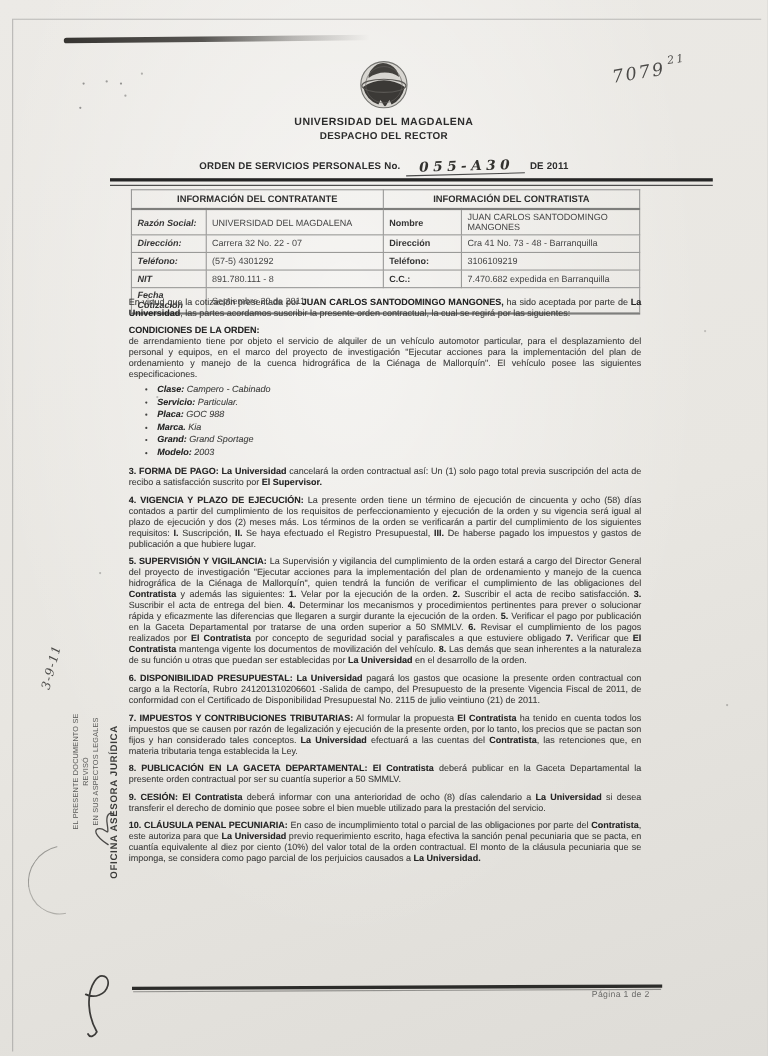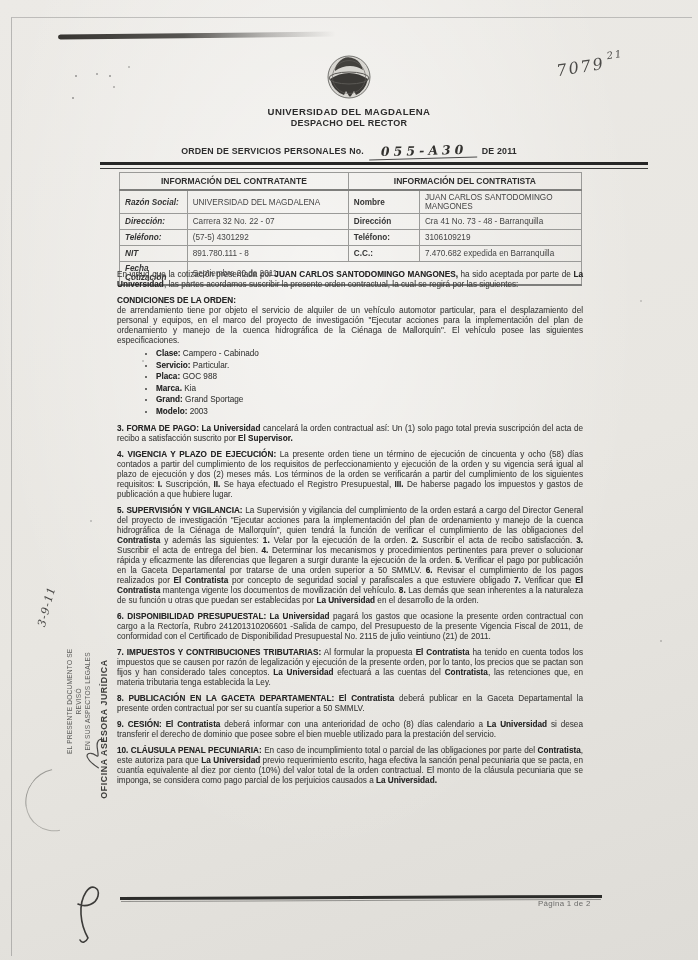--- a/index.html
+++ b/index.html
@@ -75,21 +75,21 @@
   
   .content{
     position:absolute;left:117px;top:270px;width:466px;
     font-size:8.2px;line-height:1.22;text-align:justify;color:#424240;
     text-shadow:0 0 .4px rgba(70,70,70,.35);
   }
   .content b{color:#262626;}
   .para{margin:0 0 6px 0;}
   .heading{font-weight:bold;color:#262626;margin:0;}
   .small{font-size:7.5px;color:#4a4a48;}
-  ul.specs{margin:2px 0 7px 39px;padding:0;}
+  ul.specs{margin:2px 0 7px 26px;padding:0;font-style:italic;}
   ul.specs li{margin:0 0 1px 0;line-height:1.28;list-style-type:disc;}
   
   .v-note{
     position:absolute;left:18px;top:688px;width:122px;text-align:center;
     font-size:6.6px;line-height:1.35;color:#5a5a58;letter-spacing:.2px;
     transform:rotate(-90deg);white-space:pre-line;
   }
   .v-office{
     position:absolute;left:26px;top:724px;width:155px;text-align:center;
     font-size:8.8px;font-weight:bold;color:#3c3c3a;letter-spacing:.6px;

